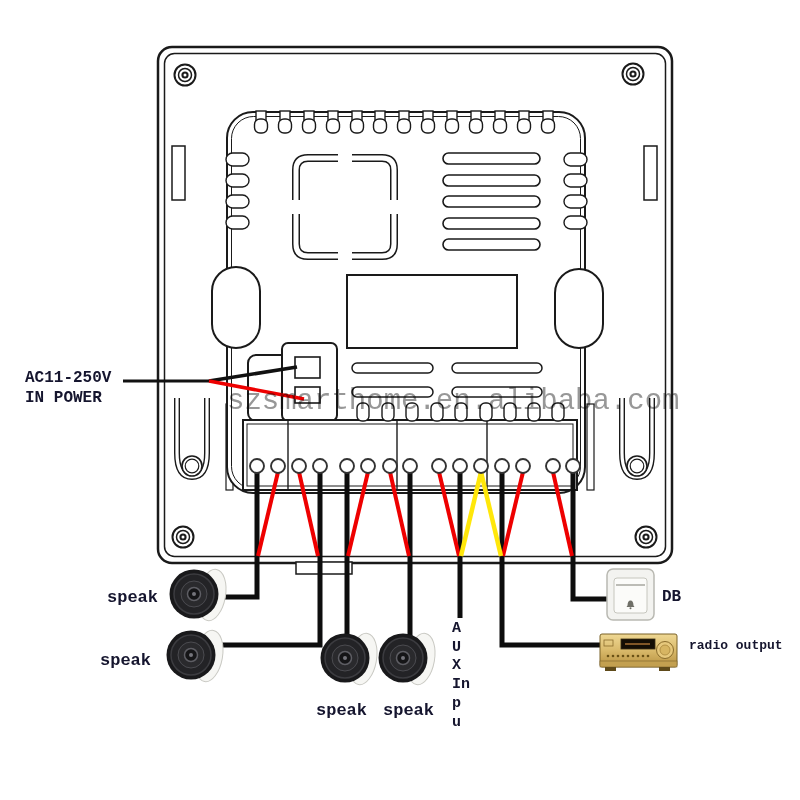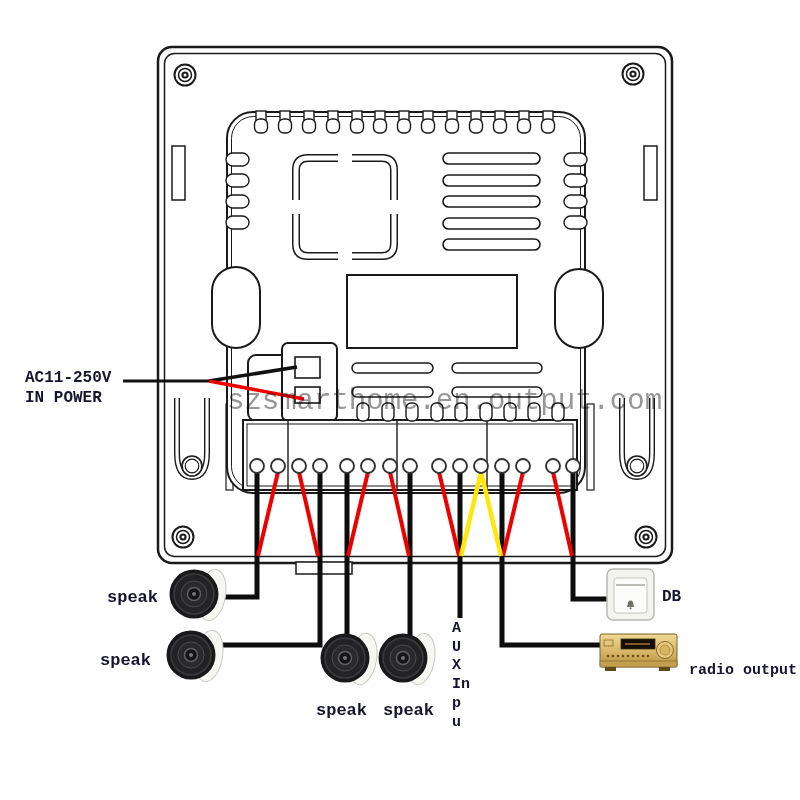--- a/index.html
+++ b/index.html
@@ -9,21 +9,21 @@
   .label{position:absolute;font-weight:700;color:#15152e;white-space:nowrap;z-index:5;}
   .power{left:25px;top:368px;font-size:16px;line-height:20px;}
   .wm{left:227px;top:385px;font-weight:400;font-size:29px;color:#858585;
       mix-blend-mode:multiply;opacity:.85;letter-spacing:0px;z-index:6;}
   .speak1{left:107px;top:588px;font-size:17px;}
   .speak2{left:100px;top:651px;font-size:17px;}
   .speak3{left:316px;top:701px;font-size:17px;}
   .speak4{left:383px;top:701px;font-size:17px;}
   .aux{left:452px;top:620px;font-size:15px;line-height:18.7px;}
   .db{left:662px;top:588px;font-size:16px;}
-  .radio{left:689px;top:662px;font-size:15px;}
+  .radio{left:689px;top:638px;font-size:13px;}
 </style>
 </head>
 <body>
 
 <div id="stage">
 
 <svg width="800" height="800" viewBox="0 0 800 800">
   <defs>
     <linearGradient id="goldgrad" x1="0" y1="0" x2="0" y2="1">
       <stop offset="0" stop-color="#efd894"></stop>
@@ -298,21 +298,21 @@
     <rect x="605" y="667" width="11" height="4" fill="#5f4a1a"></rect>
     <rect x="659" y="667" width="11" height="4" fill="#5f4a1a"></rect>
   </g>
 </svg>
 
   <div class="label power">
     <div>AC11-250V</div>
     <div>IN POWER</div>
   </div>
 
-  <div class="label wm">szsmarthome.en.output.com</div>
+  <div class="label wm">szsmarthome.en.alibaba.com</div>
 
   <div class="label speak1">speak</div>
   <div class="label speak2">speak</div>
   <div class="label speak3">speak</div>
   <div class="label speak4">speak</div>
 
   <div class="label aux">
     <div>A</div>
     <div>U</div>
     <div>X</div>

